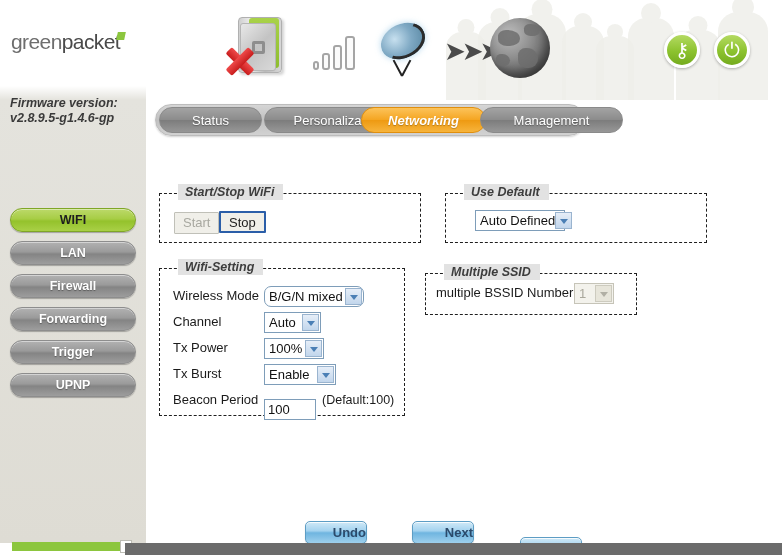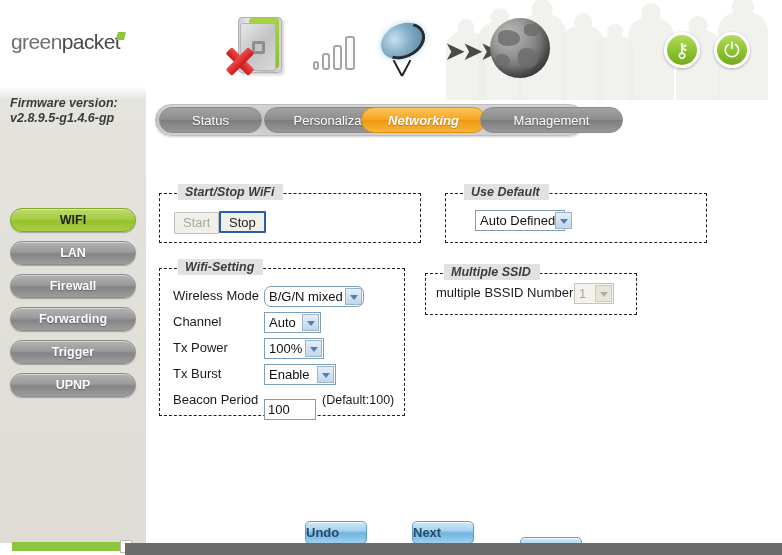--- a/index.html
+++ b/index.html
@@ -447,21 +447,21 @@
   .btn-blue {
     position: absolute;
     top: 521px;
     width: 62px; height: 23px;
     border-radius: 5px;
     border: 1px solid #5d9dc4;
     background: linear-gradient(to bottom, #cfe9f7 0%, #a4d3ef 42%, #6fb5e0 52%, #9ed0ed 100%);
     color: #2b4a6b;
     font-size: 13px;
     font-weight: bold;
-    text-align: left;
+    text-align: right;
     line-height: 21px;
     cursor: pointer;
     box-shadow: inset 0 1px 0 rgba(255,255,255,0.8), 0 1px 1px rgba(0,0,0,0.2);
     user-select: none;
   }
   #btn-undo  { left: 305px; }
   #btn-next  { left: 412px; }
   #btn-apply { left: 520px; margin-top: 16px; }
 
   #footerbar {

